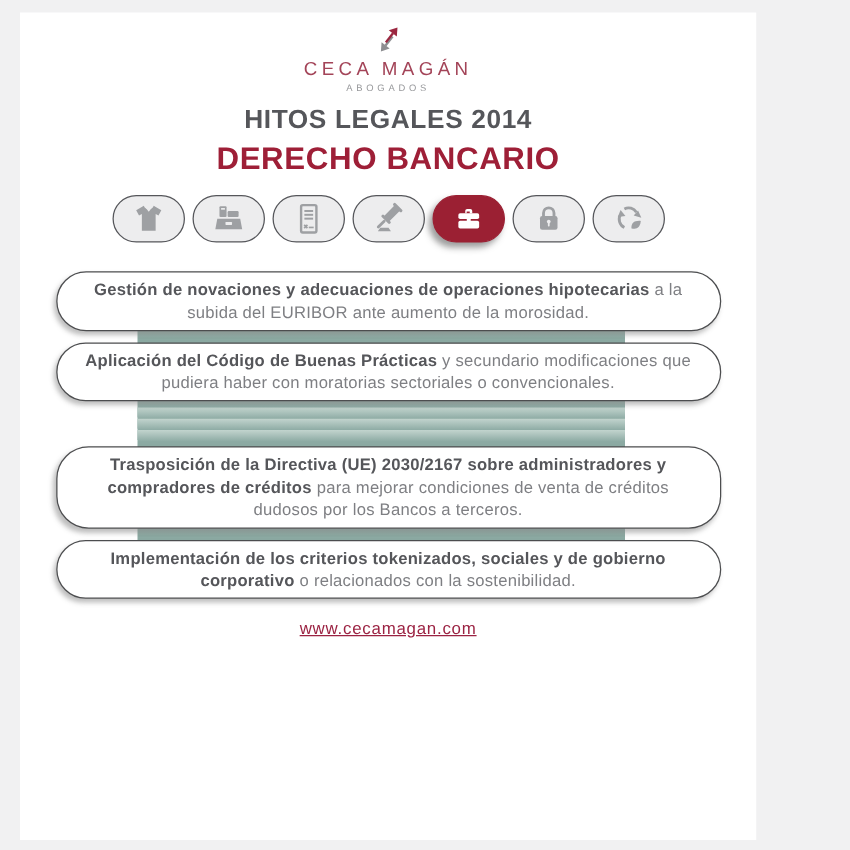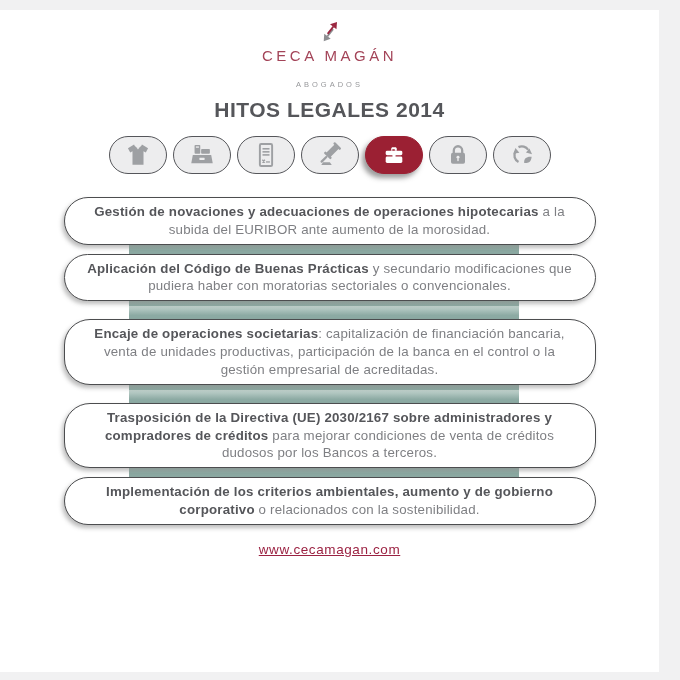--- a/index.html
+++ b/index.html
@@ -4,34 +4,34 @@
 <style>
   html,body{margin:0;padding:0;}
   body{
     width:680px;height:680px;
     background:#f1f1f2;
     font-family:"Liberation Sans", sans-serif;
     position:relative;
     overflow:hidden;
   }
   .card{
-    position:absolute;left:0;top:10px;width:659px;height:662px;
+    position:absolute;left:16px;top:10px;width:589px;height:662px;
     background:#ffffff;
     display:flex;flex-direction:column;align-items:center;
   }
   
   .logo{margin-top:8px;display:flex;flex-direction:column;align-items:center;}
   .logo-icon{width:30px;height:28px;}
   .wordmark{
     margin-top:1px;
     font-size:15px;letter-spacing:3.5px;color:#A34458;font-weight:400;
     text-transform:uppercase;
   }
   .tagline{
-    margin-top:16px;
+    margin-top:2px;
     font-size:7.5px;letter-spacing:3px;color:#97989B;text-transform:uppercase;
   }
   
   .title{
     margin-top:9px;
     font-size:21px;font-weight:bold;color:#55565A;letter-spacing:.5px;
   }
   .subtitle{
     margin-top:5px;
     font-size:25px;font-weight:bold;color:#9E1F37;letter-spacing:.5px;
@@ -88,20 +88,21 @@
       <g fill="#9B2740" transform="rotate(38 28 17)">
         <rect x="26.4" y="14" width="3.2" height="16"></rect>
         <polygon points="28,4 35,14.5 21,14.5"></polygon>
       </g>
     </svg>
     <div class="wordmark">Ceca Magán</div>
     <div class="tagline">ABOGADOS</div>
   </div>
 
   <div class="title">HITOS LEGALES 2014</div>
+  <div class="subtitle">DERECHO BANCARIO</div>
 
   <div class="icon-row">
       <div class="pill">
         <span>
           <svg width="28" height="28" viewBox="0 0 32 32" fill="currentColor">
             <path d="M11.5 4 4.5 8.2l2.6 4.9 2.6-1.4V27h12.6V11.7l2.6 1.4 2.6-4.9L20.5 4c-.6 2-2.3 3.2-4.5 3.2S12.1 6 11.5 4z"></path>
             <path d="M13 4.5l3 4 3-4" stroke="#EDEDEE" stroke-width="1.4" fill="none"></path>
           </svg>
         </span>
       </div>
@@ -173,25 +174,24 @@
         </span>
       </div>
     </div>
 
   <div class="milestones">
       <div class="milestone"><span class="seg-bold">Gestión de novaciones y adecuaciones de operaciones hipotecarias</span><span class="seg"> a la subida del EURIBOR ante aumento de la morosidad.</span></div>
       <div class="connector"></div>
       <div class="milestone"><span class="seg-bold">Aplicación del Código de Buenas Prácticas</span><span class="seg"> y secundario modificaciones que pudiera haber con moratorias sectoriales o convencionales.</span></div>
       <div class="connector"></div>
       <div class="connector"></div>
-      <div class="milestone"><span class="seg-bold">Encaje de operaciones societarias</span><span class="seg">: capitalización de financiación bancaria, venta de unidades productivas, participación de la banca en el control o la gestión empresarial de acreditadas.</span></div>
       <div class="connector"></div>
       <div class="connector"></div>
       <div class="milestone"><span class="seg-bold">Trasposición de la Directiva (UE) 2030/2167 sobre administradores y compradores de créditos</span><span class="seg"> para mejorar condiciones de venta de créditos dudosos por los Bancos a terceros.</span></div>
       <div class="connector"></div>
-      <div class="milestone"><span class="seg-bold">Implementación de los criterios ambientales, aumento y de gobierno corporativo</span><span class="seg"> o relacionados con la sostenibilidad.</span></div>
+      <div class="milestone"><span class="seg-bold">Implementación de los criterios tokenizados, sociales y de gobierno corporativo</span><span class="seg"> o relacionados con la sostenibilidad.</span></div>
     </div>
 
   <div class="footer">
     <a href="#">www.cecamagan.com</a>
   </div>
 
 </div>
 
 </body></html>

